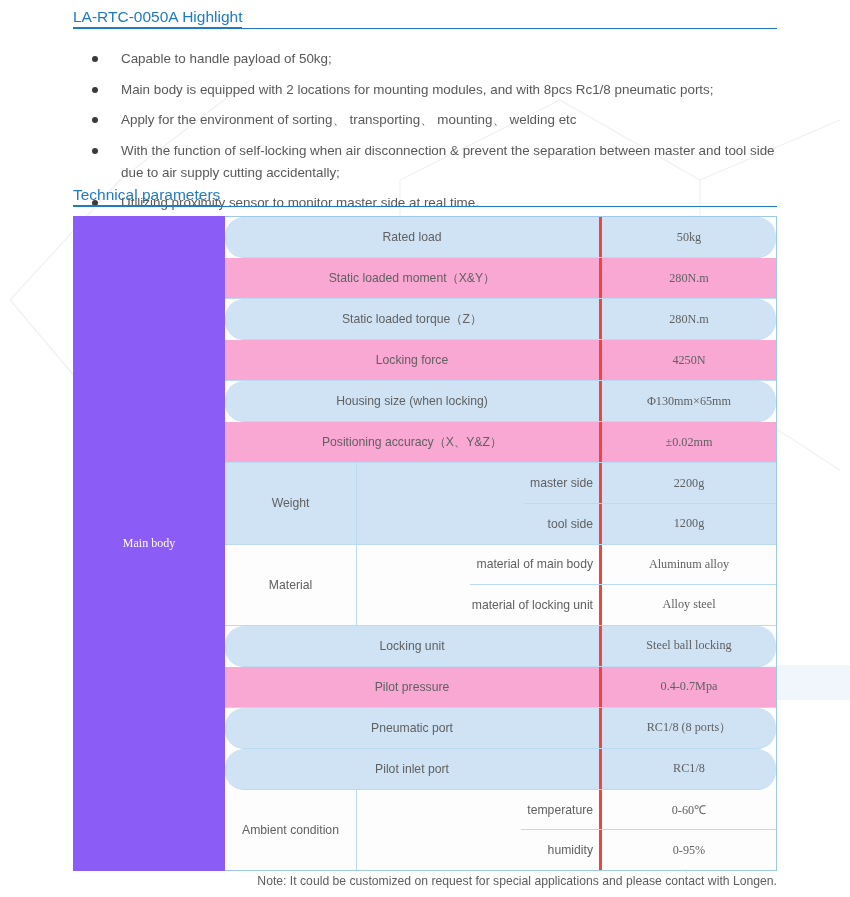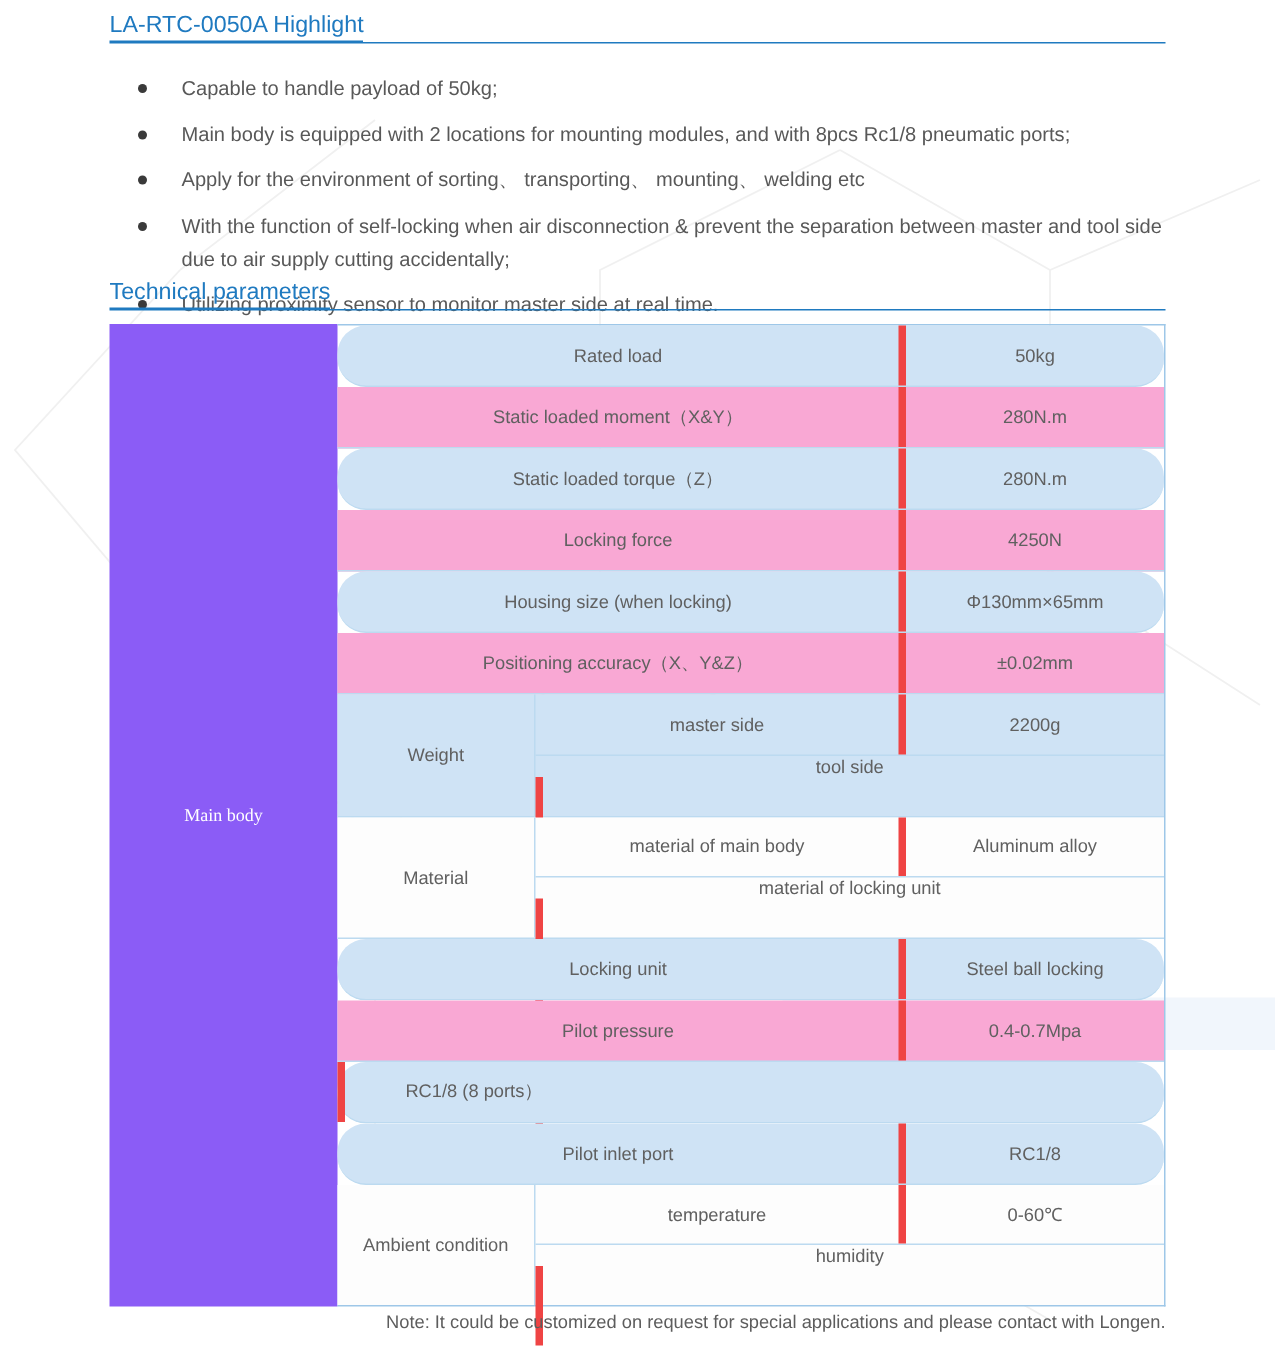--- a/index.html
+++ b/index.html
@@ -134,21 +134,22 @@
     font-size: 12.2px;
     color: #606060;
     box-sizing: border-box;
     text-align: center;
     padding: 0 6px;
   }
   .c-name  { flex: 1 1 auto; }
   .c-value {
     flex: 0 0 177px;
     width: 177px;
-    border-left: 5px solid #ef4444;
+    border-left: 3px solid #ef4444;
+    font-family: Liberation Serif, serif;
   }
 
   
   .group {
     display: flex;
     flex: 2 2 0;
     border-bottom: 1px solid #bcdaf0;
     box-sizing: border-box;
     min-height: 0;
   }
@@ -166,29 +167,30 @@
     text-align: center;
     border-right: 1px solid #bcdaf0;
     box-sizing: border-box;
     padding: 0 6px;
   }
   .group-sub {
     flex: 1 1 auto;
     display: flex;
     flex-direction: column;
     min-width: 0;
+    align-items: flex-end;
   }
   .subrow {
     display: flex;
     flex: 1 1 0;
     border-bottom: 1px solid #bcdaf0;
     box-sizing: border-box;
     min-height: 0;
   }
-  .subrow:last-child { border-bottom: none; flex-direction: column; }
+  .subrow:last-child { border-bottom: none; }
 
   
   .note {
     position: absolute;
     top: 874px;
     left: 73px;
     width: 704px;
     text-align: right;
     font-size: 12.2px;
     color: #5d5d5d;
@@ -318,20 +320,21 @@
         <div class="cell c-name">Locking unit</div>
         <div class="cell c-value">Steel ball locking</div>
       </div>
 
       <div class="row plain">
         <div class="cell c-name">Pilot pressure</div>
         <div class="cell c-value">0.4-0.7Mpa</div>
       </div>
 
       <div class="row shade">
+        <div class="cell c-name">Pneumatic port</div>
         <div class="cell c-value">RC1/8 (8 ports）</div>
       </div>
 
       <div class="row shade">
         <div class="cell c-name">Pilot inlet port</div>
         <div class="cell c-value">RC1/8</div>
       </div>
 
       <div class="group plain">
         <div class="group-label">Ambient condition</div>

